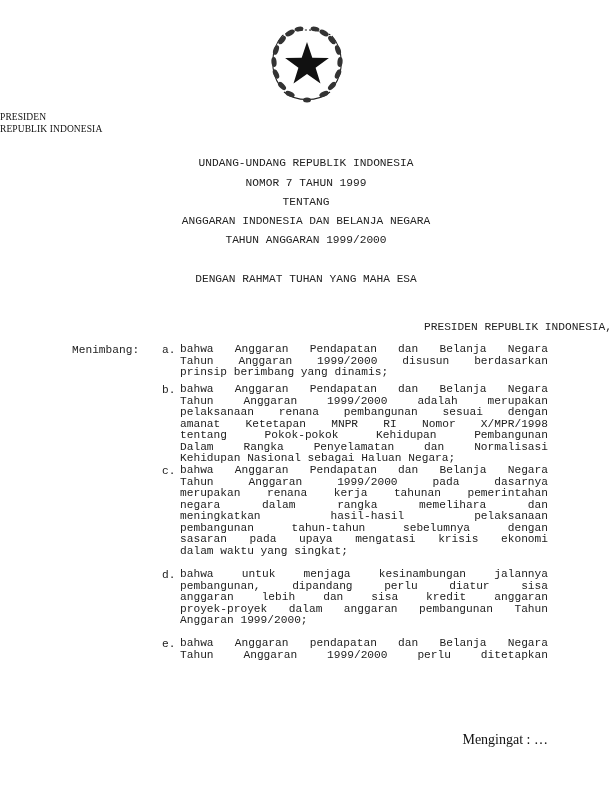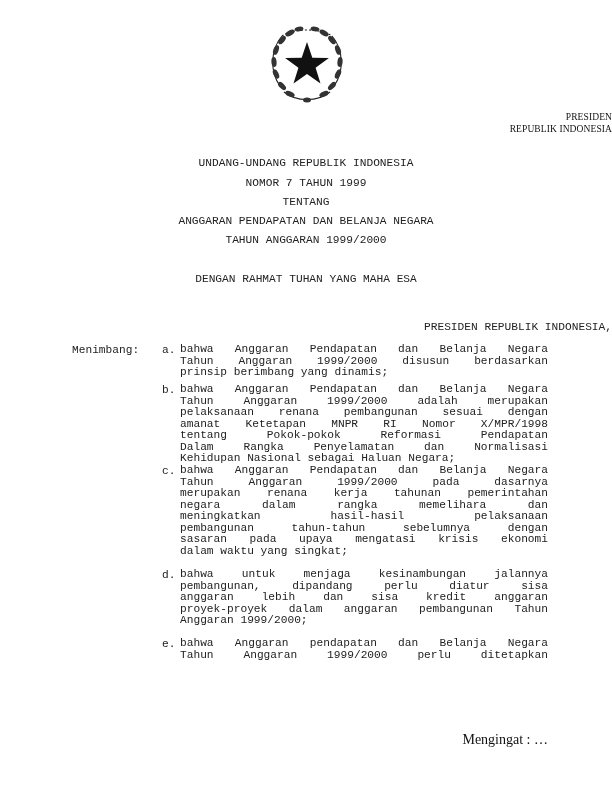--- a/index.html
+++ b/index.html
@@ -18,21 +18,21 @@
     position: absolute;
     left: 266px;
     top: 22px;
     width: 82px;
     height: 86px;
   }
   .head-serif {
     position: absolute;
     left: 0;
     width: 612px;
-    text-align: right;
+    text-align: left;
     font-family: "Liberation Serif", serif;
     font-size: 9.5px;
     letter-spacing: 0.1px;
     color: #111;
   }
   .mono {
     font-family: "Liberation Mono", monospace;
     font-size: 11.2px;
     color: #222;
   }
@@ -123,21 +123,21 @@
     <path d="M41 20 L46.3 35.7 L62.9 35.9 L49.6 45.8 L54.5 61.6 L41 52 L27.5 61.6 L32.4 45.8 L19.1 35.9 L35.7 35.7 Z" fill="#111"></path>
   </svg>
 </div>
 
 <div class="head-serif" style="top:112px;">PRESIDEN</div>
 <div class="head-serif" style="top:124px;">REPUBLIK INDONESIA</div>
 
 <div class="center-line mono" style="top:157px;">UNDANG-UNDANG REPUBLIK INDONESIA</div>
 <div class="center-line mono" style="top:177px;text-align:center;">NOMOR 7 TAHUN 1999</div>
 <div class="center-line mono" style="top:196px;">TENTANG</div>
-<div class="center-line mono" style="top:215px;">ANGGARAN PENDAPATAN DAN BELANJA NEGARA</div>
+<div class="center-line mono" style="top:215px;">ANGGARAN INDONESIA DAN BELANJA NEGARA</div>
 <div class="center-line mono" style="top:234px;">TAHUN ANGGARAN 1999/2000</div>
 
 <div class="center-line mono" style="top:273px;">DENGAN RAHMAT TUHAN YANG MAHA ESA</div>
 <div class="center-line mono" style="top:321px;text-align:right;">PRESIDEN REPUBLIK INDONESIA,</div>
 
 <div class="consider-label mono">Menimbang:</div>
 
 <div class="item mono" style="top:344px;">
   <span class="item-letter">a.</span>
   <div class="item-body">
@@ -147,21 +147,21 @@
   </div>
 </div>
 
 <div class="item mono" style="top:384px;">
   <span class="item-letter">b.</span>
   <div class="item-body">
     <span class="ln">bahwa Anggaran Pendapatan dan Belanja Negara</span>
     <span class="ln">Tahun Anggaran 1999/2000 adalah merupakan</span>
     <span class="ln">pelaksanaan renana pembangunan sesuai dengan</span>
     <span class="ln">amanat Ketetapan MNPR RI Nomor X/MPR/1998</span>
-    <span class="ln">tentang Pokok-pokok Reformasi Pendapatan</span>
+    <span class="ln">tentang Pokok-pokok Kehidupan Pembangunan</span>
     <span class="ln">Dalam Rangka Penyelamatan dan Normalisasi</span>
     <span class="ln last">Kehidupan Nasional sebagai Haluan Negara;</span>
   </div>
 </div>
 
 <div class="item mono" style="top:465px;">
   <span class="item-letter">c.</span>
   <div class="item-body">
     <span class="ln">bahwa Anggaran Pendapatan dan Belanja Negara</span>
     <span class="ln">Tahun Anggaran 1999/2000 pada dasarnya</span>

